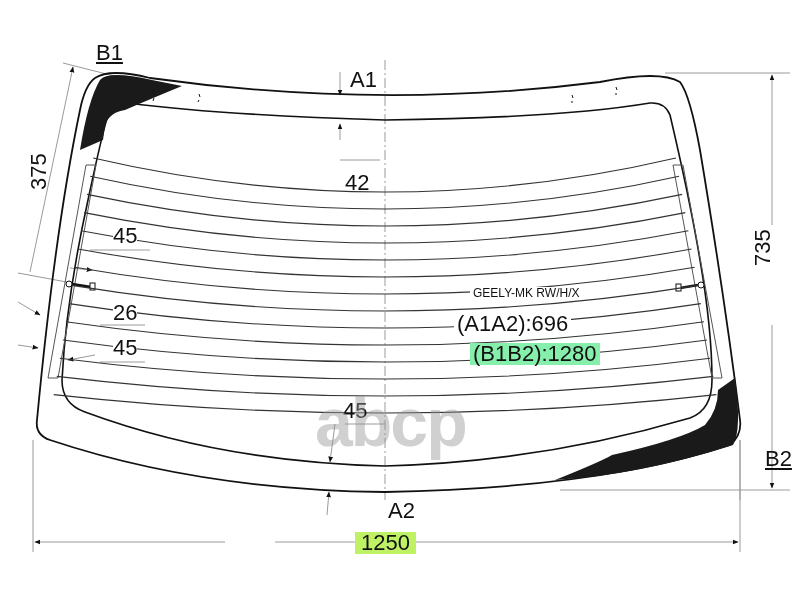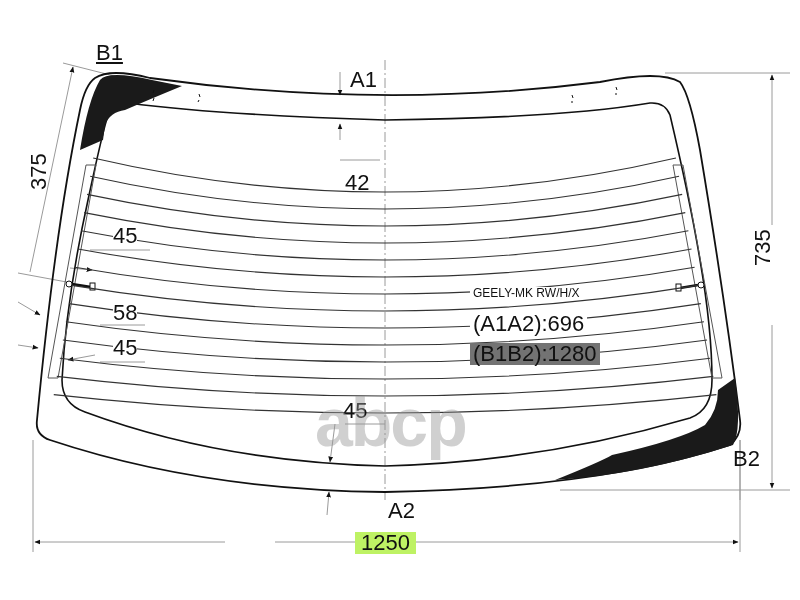--- a/index.html
+++ b/index.html
@@ -101,28 +101,28 @@
       <path d="M 62.85446009389671 340 Q 385 384 707.0704225352113 340"></path>
       <path d="M 59.821596244131456 358.2 Q 385 399.8 710.1830985915493 358.2"></path>
       <path d="M 56.78873239436619 376.4 Q 385 415.6 713.2957746478874 376.4"></path>
       <path d="M 53.75586854460094 394.6 Q 385 431.4 716.4084507042254 394.6"></path>
     </g>
 </svg>
 
 <div class="lbl big" style="left:96px; top:42px;text-decoration:underline;">B1</div>
 <div class="lbl big" style="left:350px; top:69px;">A1</div>
 <div class="lbl big" style="left:388px; top:500px;">A2</div>
-<div class="lbl big" style="left:733px; top:448px;">B2</div>
+<div class="lbl big" style="left:765px; top:448px;text-decoration:underline;">B2</div>
 
 <div class="lbl big" style="left:355px; top:532px; background:#bef264; padding:0 6px;">1250</div>
 <div class="lbl big" style="left:752px; top:270px; transform:rotate(-90deg); transform-origin:left top; background:#fff; padding:0 4px;">735</div>
 <div class="lbl big" style="left:28px; top:190px; transform:rotate(-90deg); transform-origin:left top;">375</div>
 <div class="lbl big" style="left:345px; top:137px;margin-top:35px;">42</div>
 <div class="lbl big" style="left:343px; top:400px;">45</div>
 <div class="lbl big" style="left:113px; top:225px; background:#fff;">45</div>
-<div class="lbl big" style="left:113px; top:302px; background:#fff;">58</div>
+<div class="lbl big" style="left:113px; top:302px; background:#fff;">26</div>
 <div class="lbl big" style="left:113px; top:337px; background:#fff;">45</div>
 
 <div class="lbl info-small" style="left:470px; top:287px; background:#fff; padding:0 3px;">GEELY-MK RW/H/X</div>
-<div class="lbl info" style="left:470px; top:313px; background:#fff; padding:0 3px;">(A1A2):696</div>
-<div class="lbl info" style="left:470px; top:343px; background:#737373; padding:0 3px;">(B1B2):1280</div>
+<div class="lbl info" style="left:454px; top:313px; background:#fff; padding:0 3px;">(A1A2):696</div>
+<div class="lbl info" style="left:470px; top:343px; background:#86efac; padding:0 3px;">(B1B2):1280</div>
 
 <div class="watermark" style="left:315px; top:388px;">abcp</div>
 
 </body></html>

